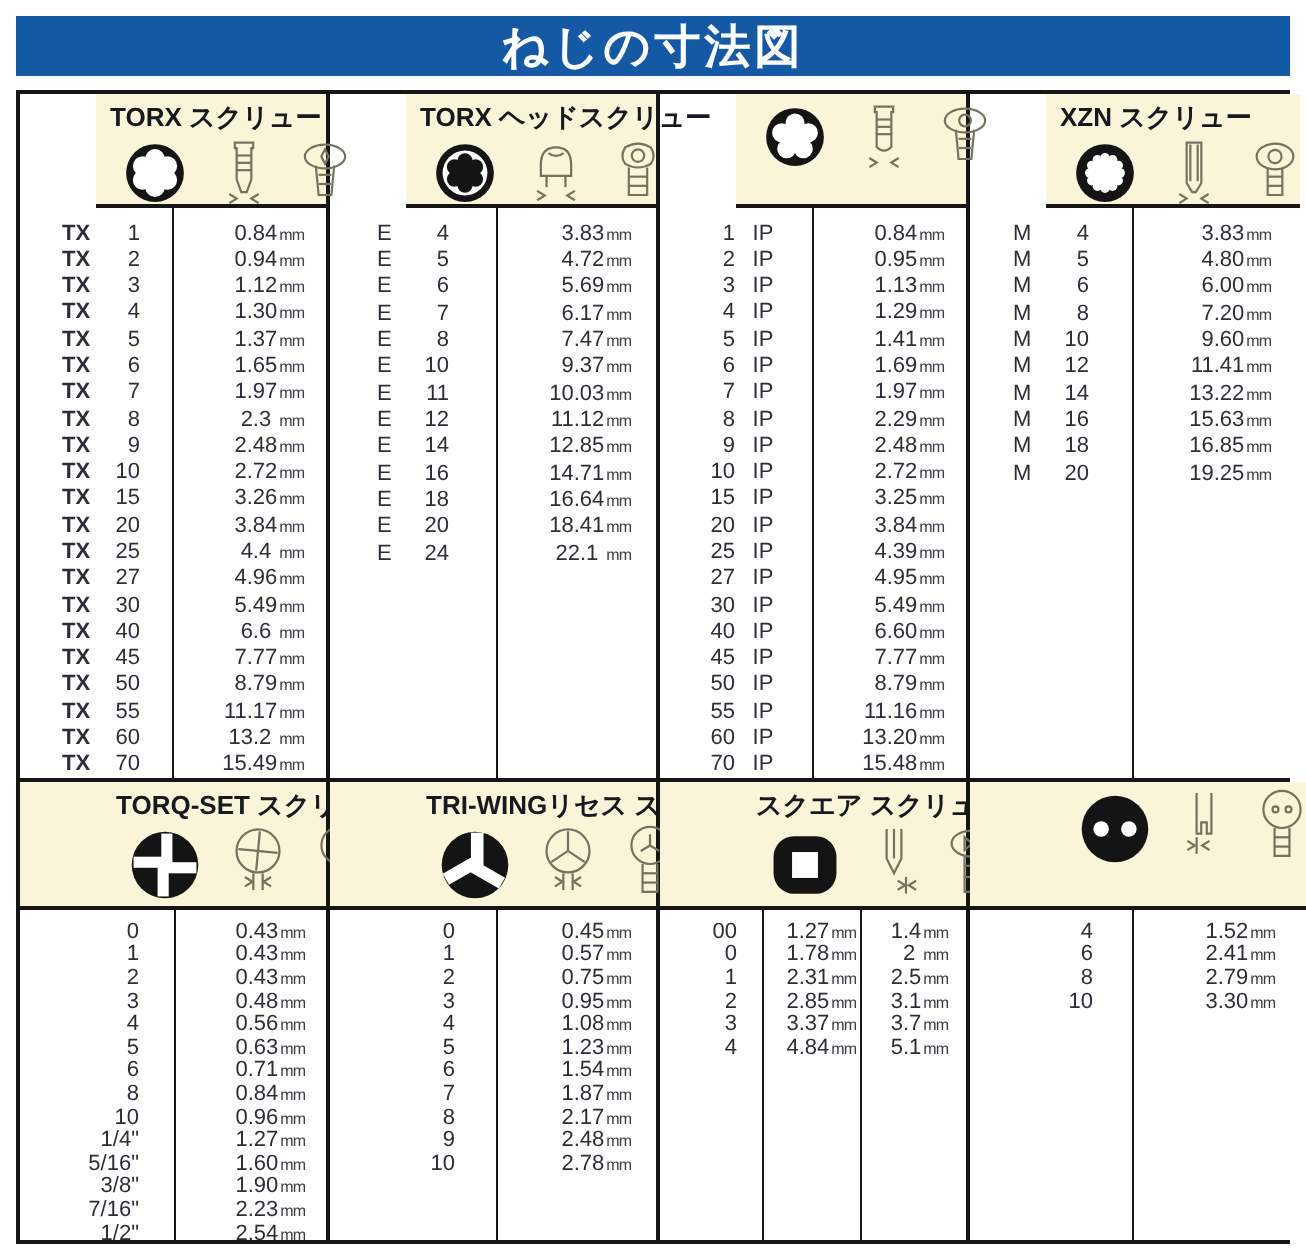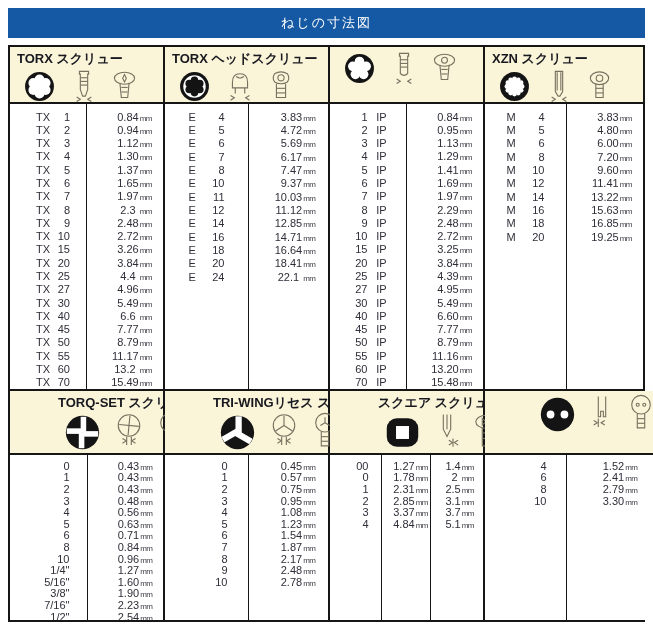--- a/index.html
+++ b/index.html
@@ -1,42 +1,42 @@
 <!DOCTYPE html>
 <html><head>
 <meta charset="utf-8">
 <style>
   html,body{margin:0;padding:0;background:#ffffff;font-family:"Liberation Sans","DejaVu Sans",sans-serif;}
   .page{width:653px;height:624px;position:relative;background:#fff;overflow:hidden;}
   .banner{position:absolute;left:8px;right:8px;top:8px;height:30px;background:#1559A4;color:#fff;
-          display:flex;align-items:center;justify-content:center;font-size:13px;font-weight:normal;letter-spacing:2px;}
+          display:flex;align-items:center;justify-content:center;font-size:23px;font-weight:bold;letter-spacing:2px;}
   .tbl{position:absolute;left:8px;right:8px;top:45px;border:2px solid #161616;background:#fff;}
   .sec{display:flex;}
   .sec-top{height:342px;}
   .sec-bottom{height:229px;border-top:2px solid #161616;}
   .col{display:flex;flex-direction:column;border-right:2px solid #161616;}
   .col:last-child{border-right:none;flex:1;border-radius:21px;}
   .w1{width:153px}.w2{width:163px}.w3{width:153px}
   .chead{background:#FAF4D9;border-bottom:2px solid #161616;padding:3px 0 0 7px;box-sizing:border-box;}
-  .sec-top .chead{height:57px;}
+  .sec-top .chead{height:57px;margin-left:38px;}
   .sec-bottom .chead{height:64px;padding-left:48px;}
   .chead .t{font-size:13px;font-weight:bold;color:#18181f;white-space:nowrap;}
   .icons{display:flex;align-items:center;gap:17px;margin:1px 0 0 6px;}
   .sec-bottom .icons{gap:14px;margin-top:0;}
   .data{flex:1;display:flex;background:#fff;overflow:hidden;}
   .subcol{display:flex;flex-direction:column;box-sizing:border-box;overflow:hidden;}
   .subcol.bordered{border-right:1.5px solid #161616;}
   .sec-top .subcol{padding-top:6px;}
   .sec-bottom .subcol{padding-top:5px;}
   .grow{flex:1;}
   .row{display:flex;align-items:center;justify-content:center;font-size:11px;color:#2e2e38;white-space:nowrap;}
   .sec-top .row{height:13.35px;}
   .sec-bottom .row{height:11.6px;}
   .lp,.ln{display:inline-block;}
-  .top-col1 .lp{width:24px;text-align:right;}
+  .top-col1 .lp{width:24px;text-align:center;font-weight:bold;}
   .top-col1 .ln{width:20px;text-align:right;}
   .top-col2 .lp{width:14px;text-align:left;}
   .top-col2 .ln{width:22px;text-align:right;}
   .top-col3 .ln{width:22px;text-align:right;}
   .top-col3 .lp{width:18px;text-align:center;margin-left:5px;}
   .top-col4 .lp{width:16px;text-align:left;}
   .top-col4 .ln{width:22px;text-align:right;}
   .bl{display:inline-block;width:42px;text-align:right;}
   .bot-col3 .bl{width:26px;text-align:right;}
   .val{display:inline-block;min-width:54px;text-align:right;}

